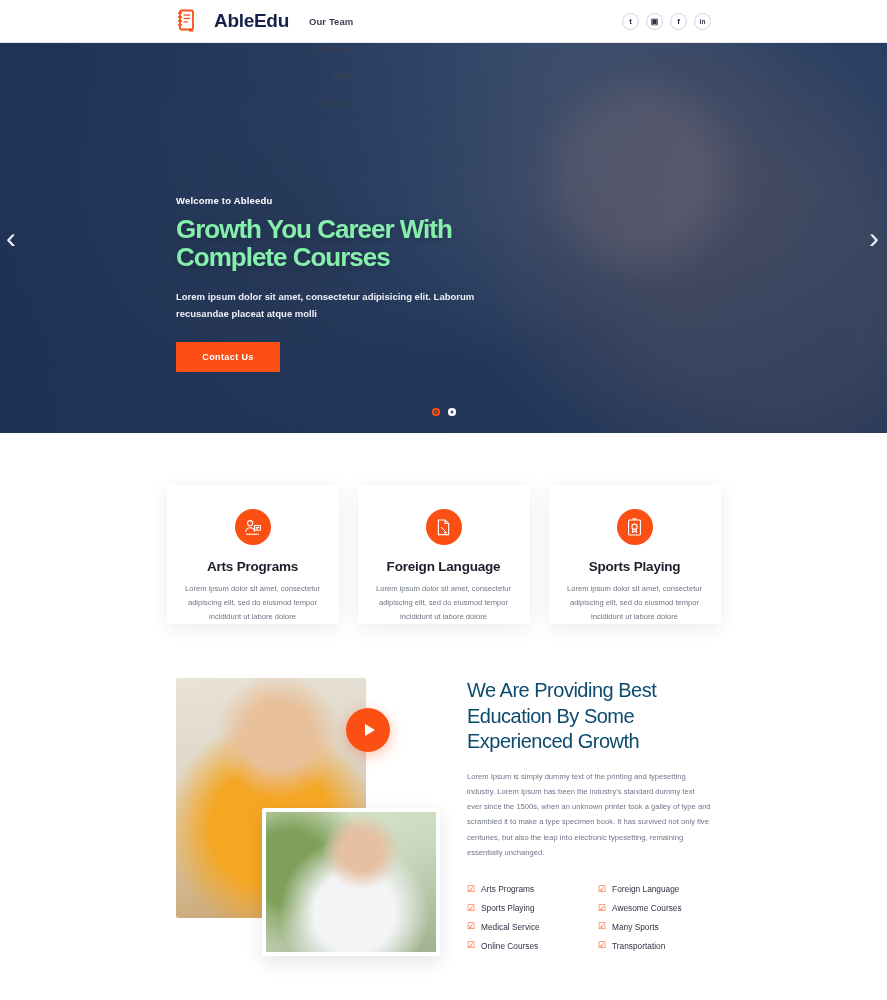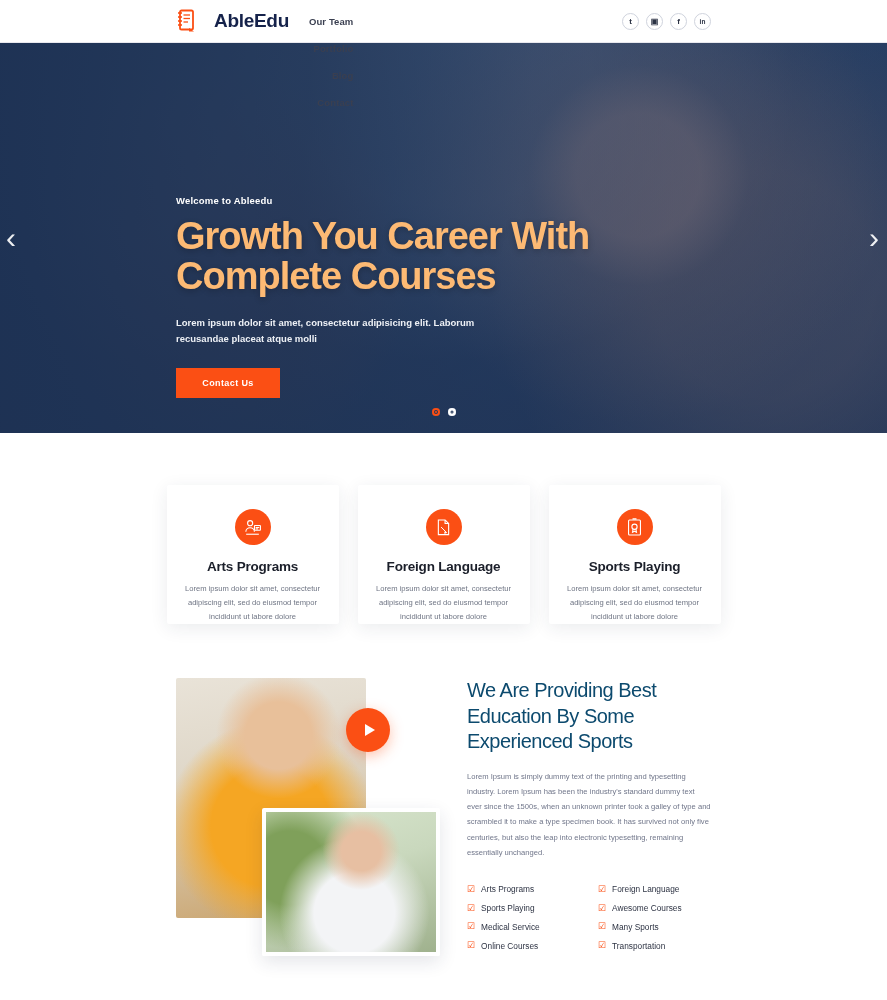--- a/index.html
+++ b/index.html
@@ -57,21 +57,21 @@
     position:absolute; inset:0;
     background:linear-gradient(95deg, rgba(29,49,83,.96) 0%, rgba(31,52,86,.86) 34%, rgba(32,55,92,.60) 58%, rgba(35,60,100,.44) 100%);
   }
   .hero-inner {
     position:absolute; left:176px; top:152px; width:460px; z-index:5;
   }
   .hero-eyebrow {
     color:#ffffff; font-size:9.5px; font-weight:700; letter-spacing:.2px; margin-bottom:10px;
   }
   .hero-title {
-    color:#fdba74; font-size:38px; line-height:1.06; font-weight:700; letter-spacing:-1px;
+    color:#86efac; font-size:26px; line-height:1.06; font-weight:700; letter-spacing:-1px;
     text-shadow:0 2px 6px rgba(0,0,0,.22);
   }
   .hero-sub {
     color:#eef1f6; font-size:9.5px; font-weight:700; line-height:1.75; margin-top:18px; max-width:300px;
   }
   .hero-btn {
     display:inline-flex; align-items:center; justify-content:center;
     margin-top:20px; width:104px; height:30px; background:#fb4f14;
     color:#fff; font-size:9px; font-weight:700; letter-spacing:.4px;
     border:none; cursor:pointer;
@@ -270,21 +270,21 @@
       <div class="photo-b"></div>
       <div class="play-btn">
         <span class="tri"></span>
       </div>
     </div>
 
     <div class="about-body">
       <h2 class="about-title">
         <span>We Are Providing Best</span><br>
         <span>Education By Some</span><br>
-        <span>Experienced Sports</span>
+        <span>Experienced Growth</span>
       </h2>
       <p class="about-p">Lorem Ipsum is simply dummy text of the printing and typesetting industry. Lorem Ipsum has been the industry's standard dummy text ever since the 1500s, when an unknown printer took a galley of type and scrambled it to make a type specimen book. It has survived not only five centuries, but also the leap into electronic typesetting, remaining essentially unchanged.</p>
 
       <div class="feature-grid">
         <div class="feature">
             <span class="chk">☑</span>
             <span>Arts Programs</span>
           </div>
         <div class="feature">
             <span class="chk">☑</span>

